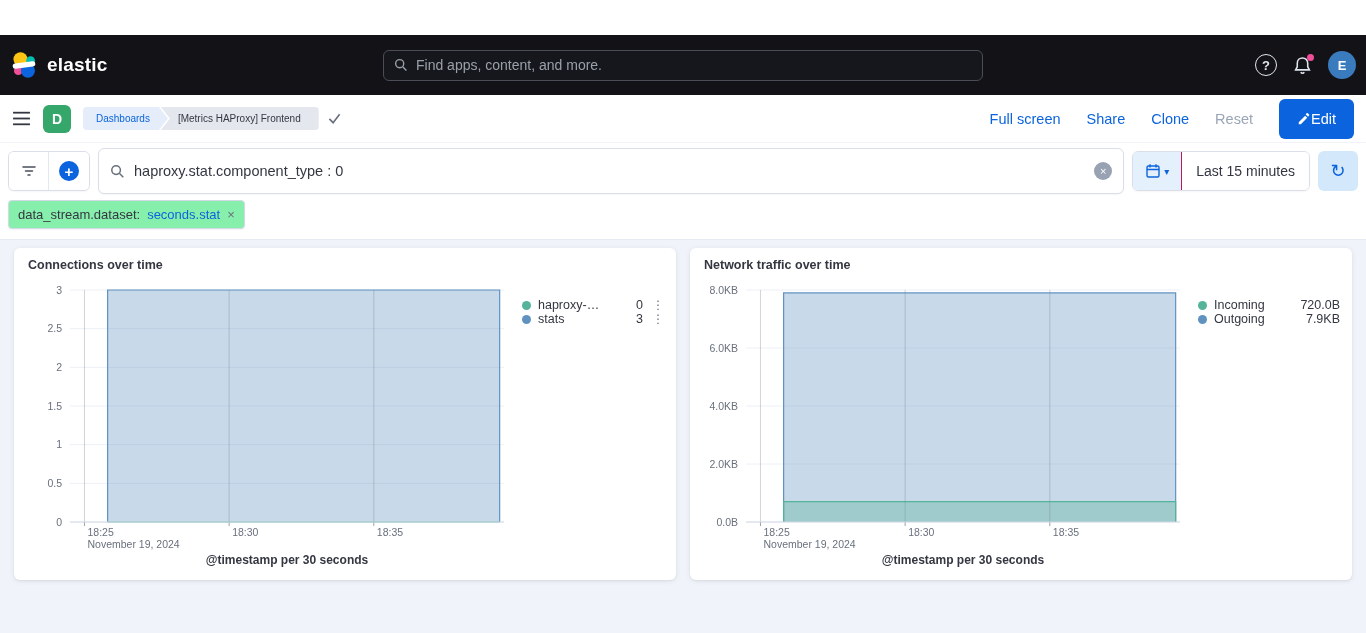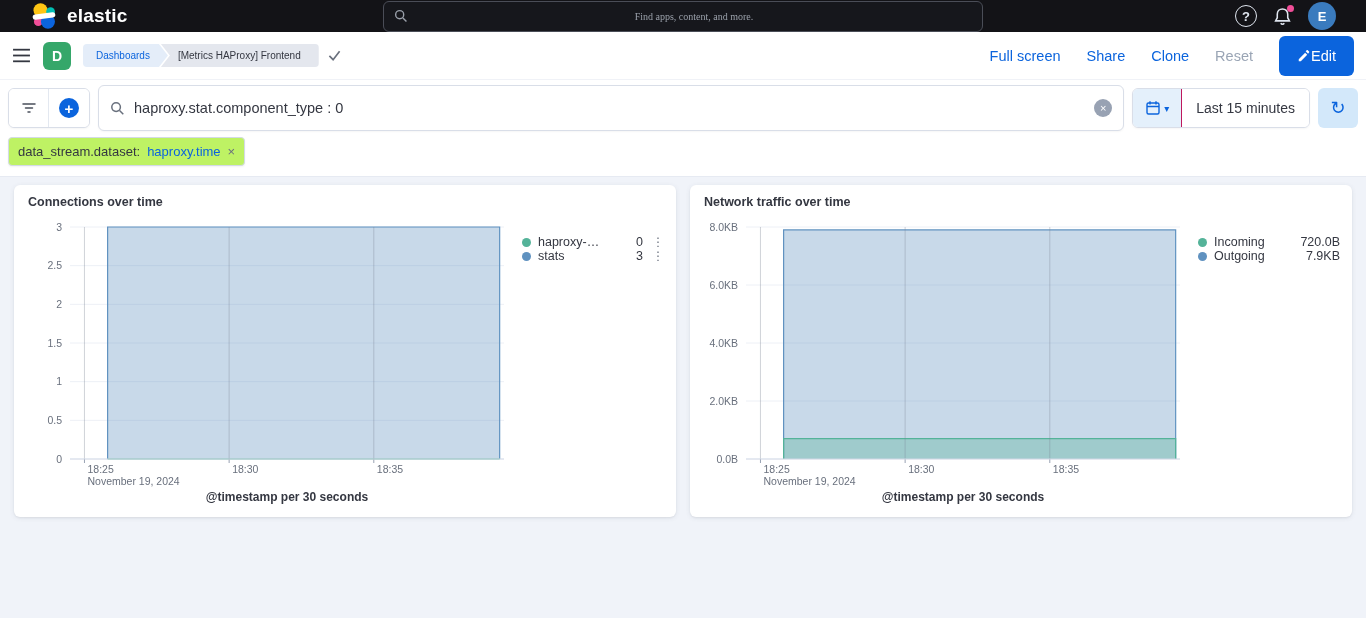--- a/index.html
+++ b/index.html
@@ -1,25 +1,25 @@
 <!DOCTYPE html>
 <html><head>
 <meta charset="utf-8">
 <style>
   * { box-sizing: border-box; margin: 0; padding: 0; }
   html, body { width: 1366px; height: 633px; overflow: hidden; }
   body { font-family: "Liberation Sans", sans-serif; background: #FFFFFF; color: #343741; }
 
   
-  .header { position: relative; height: 32px; background: #131317; display: flex; align-items: center; padding: 0 30px; }
+  .header { position: relative; height: 60px; background: #131317; display: flex; align-items: center; padding: 0 10px; margin-top: 35px; }
   .brand { display: flex; align-items: center; gap: 9px; cursor: pointer; }
   .brand-text { color: #FFFFFF; font-size: 19px; font-weight: 700; letter-spacing: .2px; }
   .header-search { position: absolute; left: 50%; transform: translateX(-50%); width: 600px; height: 31px;
     display: flex; align-items: center; gap: 8px; padding: 0 10px; background: #16171C; border: 1px solid #4A4D57; border-radius: 6px; }
-  .header-search input { flex: 1; background: transparent; border: none; outline: none; color: #D4DAE5; font-size: 10px; font-family: Liberation Serif, serif; text-align: center; }
+  .header-search input { flex: 1; background: transparent; border: none; outline: none; color: #D4DAE5; font-size: 14px; font-family: Liberation Sans, sans-serif; }
   .header-search input::placeholder { color: #9AA0AA; }
   .header-right { margin-left: auto; display: flex; align-items: center; gap: 16px; }
   .help-circle { width: 22px; height: 22px; border: 1.6px solid #DFE5EF; border-radius: 50%; color: #DFE5EF;
     font-size: 13px; font-weight: 700; display: flex; align-items: center; justify-content: center; cursor: pointer; }
   .bell-wrap { position: relative; cursor: pointer; display: flex; }
   .bell-dot { position: absolute; top: -2px; right: -2px; width: 7px; height: 7px; border-radius: 50%; background: #F04E98; }
   .avatar { width: 28px; height: 28px; border-radius: 50%; background: #3A7BBE; color: #FFF; font-size: 13px; font-weight: 700;
     display: flex; align-items: center; justify-content: center; cursor: pointer; }
 
   
@@ -54,21 +54,21 @@
   .clear-circle { width: 18px; height: 18px; border-radius: 50%; background: #98A2B3; color: #FFF; font-size: 11px;
     display: flex; align-items: center; justify-content: center; cursor: pointer; border: none; }
   .date-group { display: flex; height: 40px; border: 1px solid #D9DEE8; border-radius: 6px; overflow: hidden; box-shadow: 0 1px 2px rgba(0,0,0,.04); }
   .quick-select { width: 48px; background: #E4F0FB; display: flex; align-items: center; justify-content: center; gap: 3px; cursor: pointer; border: none; }
   .quick-select .chev { color: #0B64DD; font-size: 10px; }
   .time-range { display: flex; align-items: center; padding: 0 14px; background: #FFF; border-left: 1px solid #be185d;
     font-size: 14px; color: #343741; cursor: pointer; white-space: nowrap; }
   .refresh-btn { width: 40px; height: 40px; border-radius: 6px; background: #D3E8FA; color: #0B64DD; font-size: 18px;
     display: flex; align-items: center; justify-content: center; cursor: pointer; border: none; }
   .pill-row { margin-top: 8px; height: 30px; display: flex; align-items: center; }
-  .filter-pill { display: inline-flex; align-items: center; gap: 7px; padding: 6px 9px; background: #bef264; border: 1px solid #D3DAE6;
+  .filter-pill { display: inline-flex; align-items: center; gap: 7px; padding: 6px 9px; background: #86efac; border: 1px solid #D3DAE6;
     border-radius: 4px; font-size: 13px; color: #343741; box-shadow: 0 1px 2px rgba(0,0,0,.05); cursor: pointer; }
   .filter-pill .val { color: #0B64DD; }
   .filter-pill .rm { color: #69707D; font-size: 13px; cursor: pointer; border: none; background: none; line-height: 1; }
 
   
   .main { height: 441px; background: #F0F3F9; padding: 8px 14px; display: flex; gap: 14px; align-items: flex-start; }
   .panel { flex: 1 1 0; height: 332px; background: #FFF; border-radius: 6px; padding: 8px 10px 6px;
     box-shadow: 0 1px 5px rgba(65,78,101,.1), 0 1px 2px rgba(0,0,0,.05); }
   .panel-title { font-size: 12.5px; font-weight: 700; color: #343741; padding: 2px 4px 4px; }
   .chart-row { display: flex; height: 294px; }
@@ -193,21 +193,21 @@
         </span>
         <span class="chev">▾</span>
       </button>
       <span class="time-range">Last 15 minutes</span>
     </div>
     <button class="refresh-btn">↻</button>
   </div>
   <div class="pill-row">
     <span class="filter-pill">
       <span>data_stream.dataset:</span>
-      <span class="val">haproxy.time</span>
+      <span class="val">seconds.stat</span>
       <button class="rm">×</button>
     </span>
   </div>
 </div>
 
 <div class="main">
 
   <div class="panel">
     <div class="panel-title">Connections over time</div>
     <div class="chart-row">

